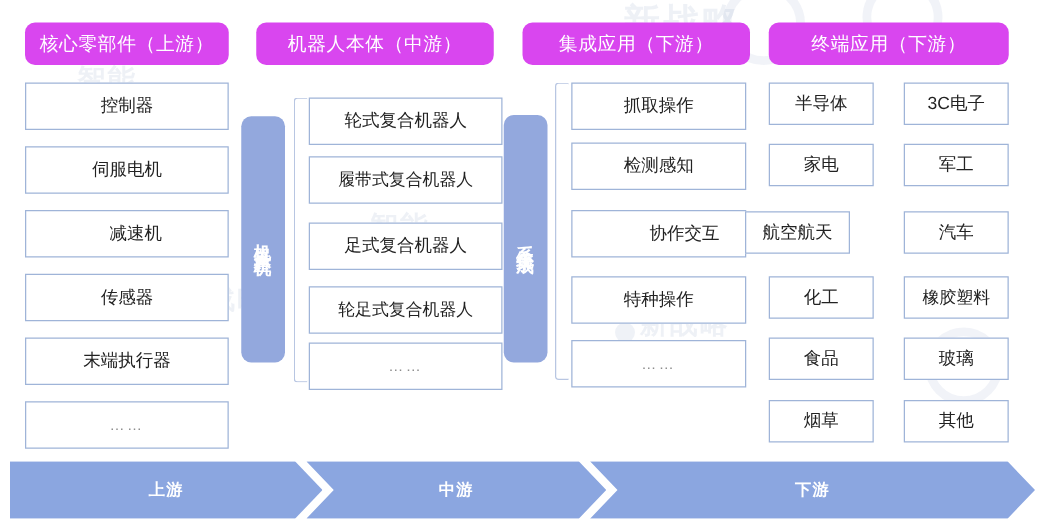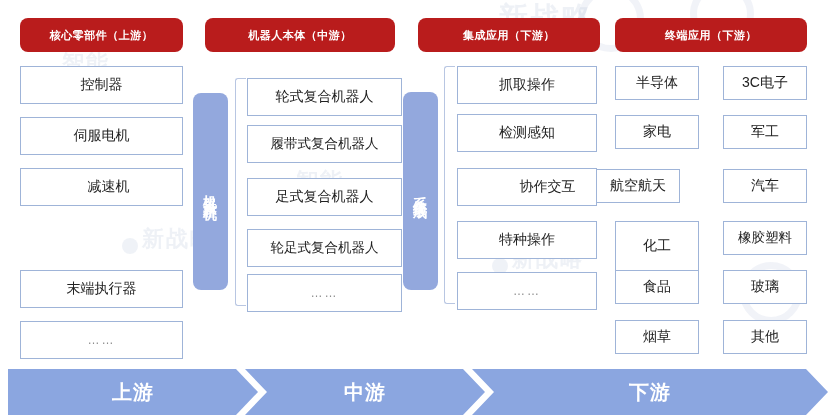--- a/index.html
+++ b/index.html
@@ -42,24 +42,24 @@
     border-radius: 50%;
     border: 7px solid rgba(150, 165, 200, 0.13);
     pointer-events: none;
   }
 
   
   .col-header {
     position: absolute;
     height: 34px;
     border-radius: 8px;
-    background: #b91c1c;
+    background: #d946ef;
     color: #ffffff;
-    font-size: 11px;
-    font-weight: bold;
+    font-size: 15px;
+    font-weight: normal;
     display: flex;
     align-items: center;
     justify-content: center;
     letter-spacing: 0.5px;
     box-sizing: border-box;
   }
 
   
   .item-box {
     position: absolute;
@@ -110,21 +110,21 @@
     border-top-left-radius: 3px;
     border-bottom-left-radius: 3px;
   }
 
   
   .arrow-seg {
     position: absolute;
     height: 46px;
     background: #8ba6e0;
     color: #ffffff;
-    font-size: 20px;
+    font-size: 13px;
     font-weight: bold;
     display: flex;
     align-items: center;
     justify-content: center;
     letter-spacing: 1px;
   }
   .arrow-head {
     clip-path: polygon(0 0, calc(100% - 22px) 0, 100% 50%, calc(100% - 22px) 100%, 0 100%);
   }
   .arrow-mid {
@@ -149,20 +149,21 @@
   <div class="watermark" style="left:512px; top:244px; font-size:22px;">新战略</div>
   <div class="wm-ring" style="left:690px; top:-18px; width:50px; height:50px;"></div>
   <div class="wm-ring" style="left:740px; top:262px; width:48px; height:48px;"></div>
   <div class="watermark" style="left:296px; top:166px; font-size:22px;">智能</div>
 
   <div class="col-header" style="left:20px; top:18px; width:163px;">核心零部件（上游）</div>
 
   <div class="item-box" style="left:20px; top:66px; width:163px; height:38px;">控制器</div>
   <div class="item-box" style="left:20px; top:117px; width:163px; height:38px;">伺服电机</div>
   <div class="item-box" style="left:20px; top:168px; width:163px; height:38px;padding-left:14px;">减速机</div>
+  <div class="item-box" style="left:20px; top:219px; width:163px; height:38px;">传感器</div>
   <div class="item-box" style="left:20px; top:270px; width:163px; height:38px;">末端执行器</div>
   <div class="item-box dots" style="left:20px; top:321px; width:163px; height:38px;">……</div>
 
   <div class="col-header" style="left:205px; top:18px; width:190px;">机器人本体（中游）</div>
 
   <div class="vlabel" style="left:193px; top:93px; width:35px; height:197px;">机器人整机</div>
 
   <div class="bracket" style="left:235px; top:78px; width:11px; height:228px;"></div>
 
   <div class="item-box" style="left:247px; top:78px; width:155px; height:38px;">轮式复合机器人</div>
@@ -181,21 +182,21 @@
   <div class="item-box" style="left:457px; top:114px; width:140px; height:38px;">检测感知</div>
   <div class="item-box" style="left:457px; top:168px; width:140px; height:38px;padding-left:41px;">协作交互</div>
   <div class="item-box" style="left:457px; top:221px; width:140px; height:38px;">特种操作</div>
   <div class="item-box dots" style="left:457px; top:272px; width:140px; height:38px;">……</div>
 
   <div class="col-header" style="left:615px; top:18px; width:192px;">终端应用（下游）</div>
 
   <div class="item-box" style="left:615px; top:66px; width:84px; height:34px;">半导体</div>
   <div class="item-box" style="left:615px; top:115px; width:84px; height:34px;">家电</div>
   <div class="item-box" style="left:596px; top:169px; width:84px; height:34px;">航空航天</div>
-  <div class="item-box" style="left:615px; top:221px; width:84px; height:50px;">化工</div>
+  <div class="item-box" style="left:615px; top:221px; width:84px; height:34px;">化工</div>
   <div class="item-box" style="left:615px; top:270px; width:84px; height:34px;">食品</div>
   <div class="item-box" style="left:615px; top:320px; width:84px; height:34px;">烟草</div>
 
   <div class="item-box" style="left:723px; top:66px; width:84px; height:34px;">3C电子</div>
   <div class="item-box" style="left:723px; top:115px; width:84px; height:34px;">军工</div>
   <div class="item-box" style="left:723px; top:169px; width:84px; height:34px;">汽车</div>
   <div class="item-box small" style="left:723px; top:221px; width:84px; height:34px;">橡胶塑料</div>
   <div class="item-box" style="left:723px; top:270px; width:84px; height:34px;">玻璃</div>
   <div class="item-box" style="left:723px; top:320px; width:84px; height:34px;">其他</div>
 

